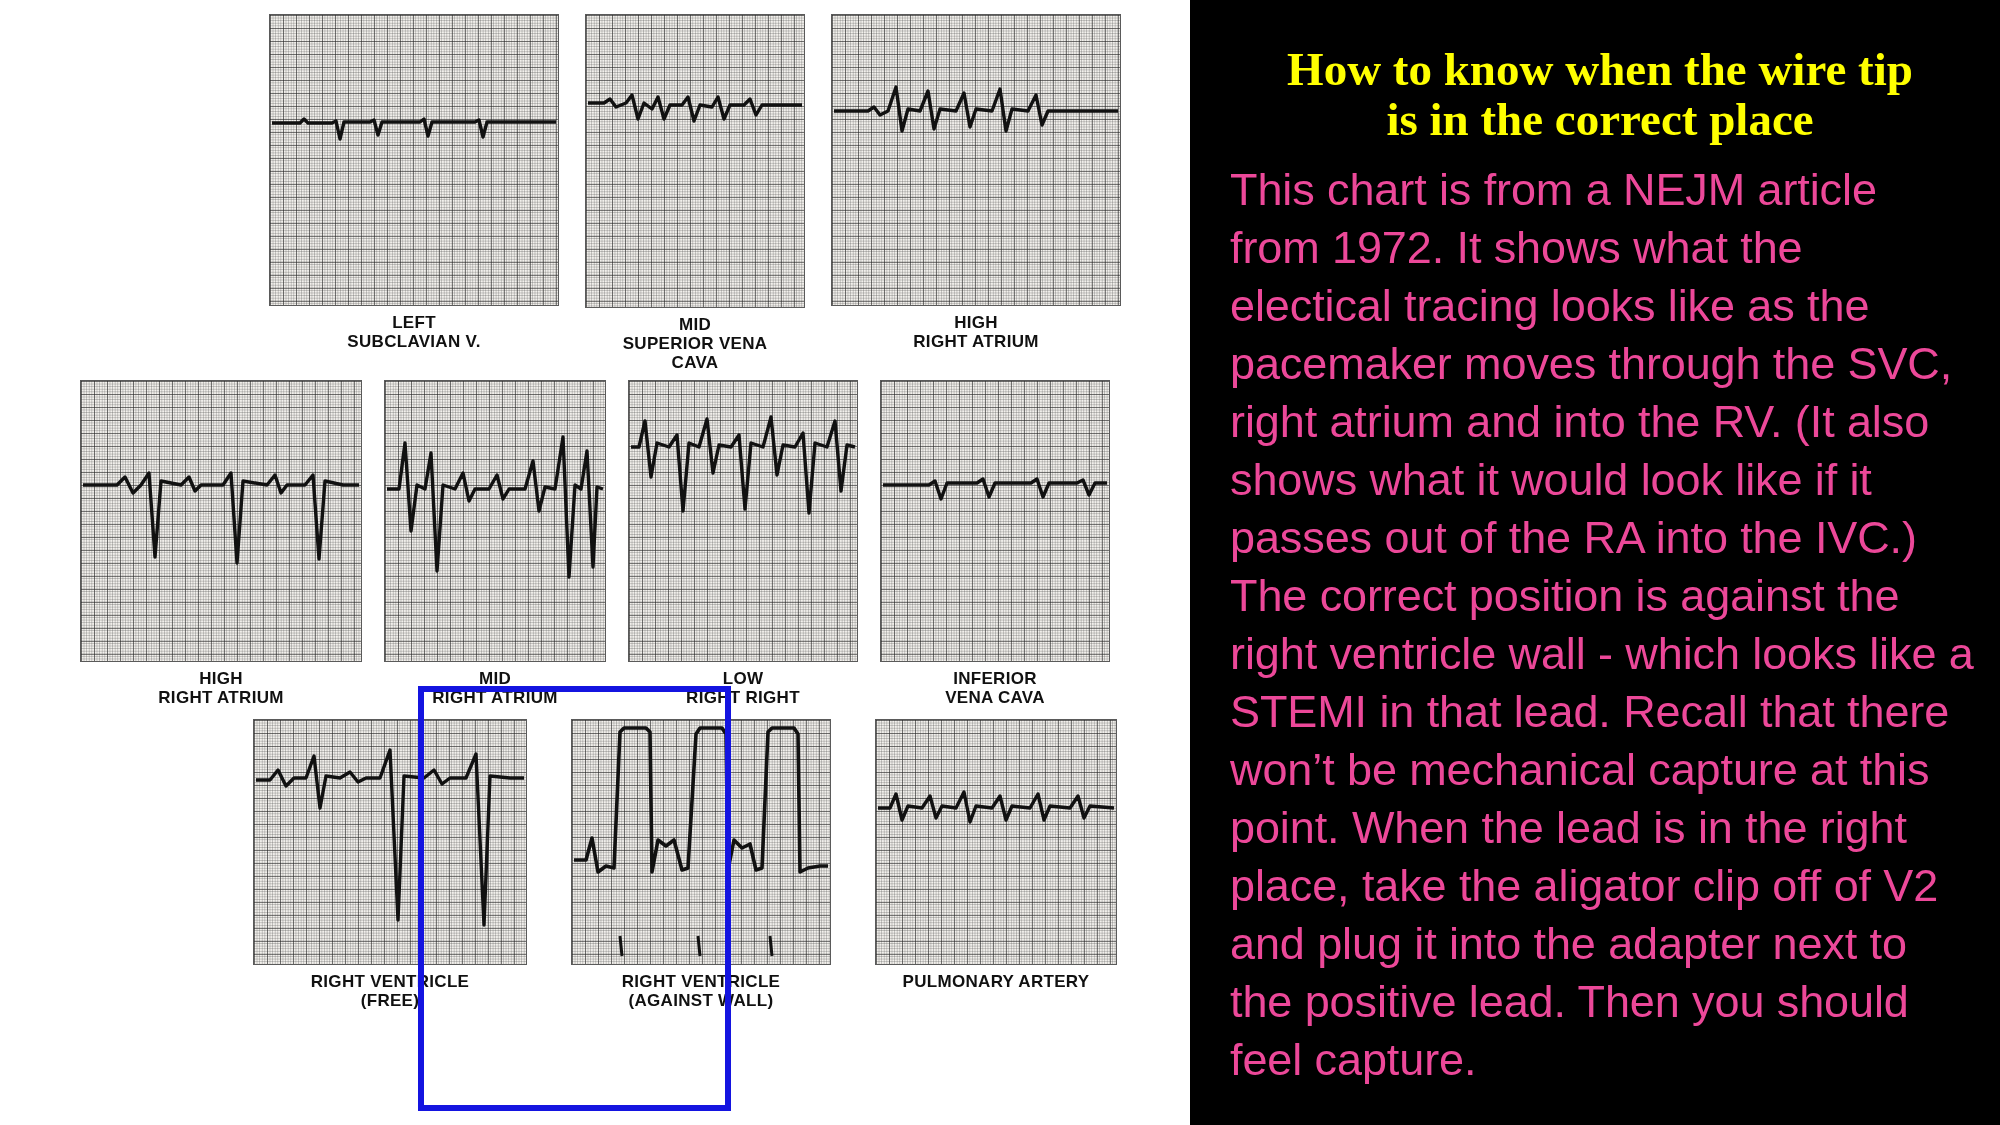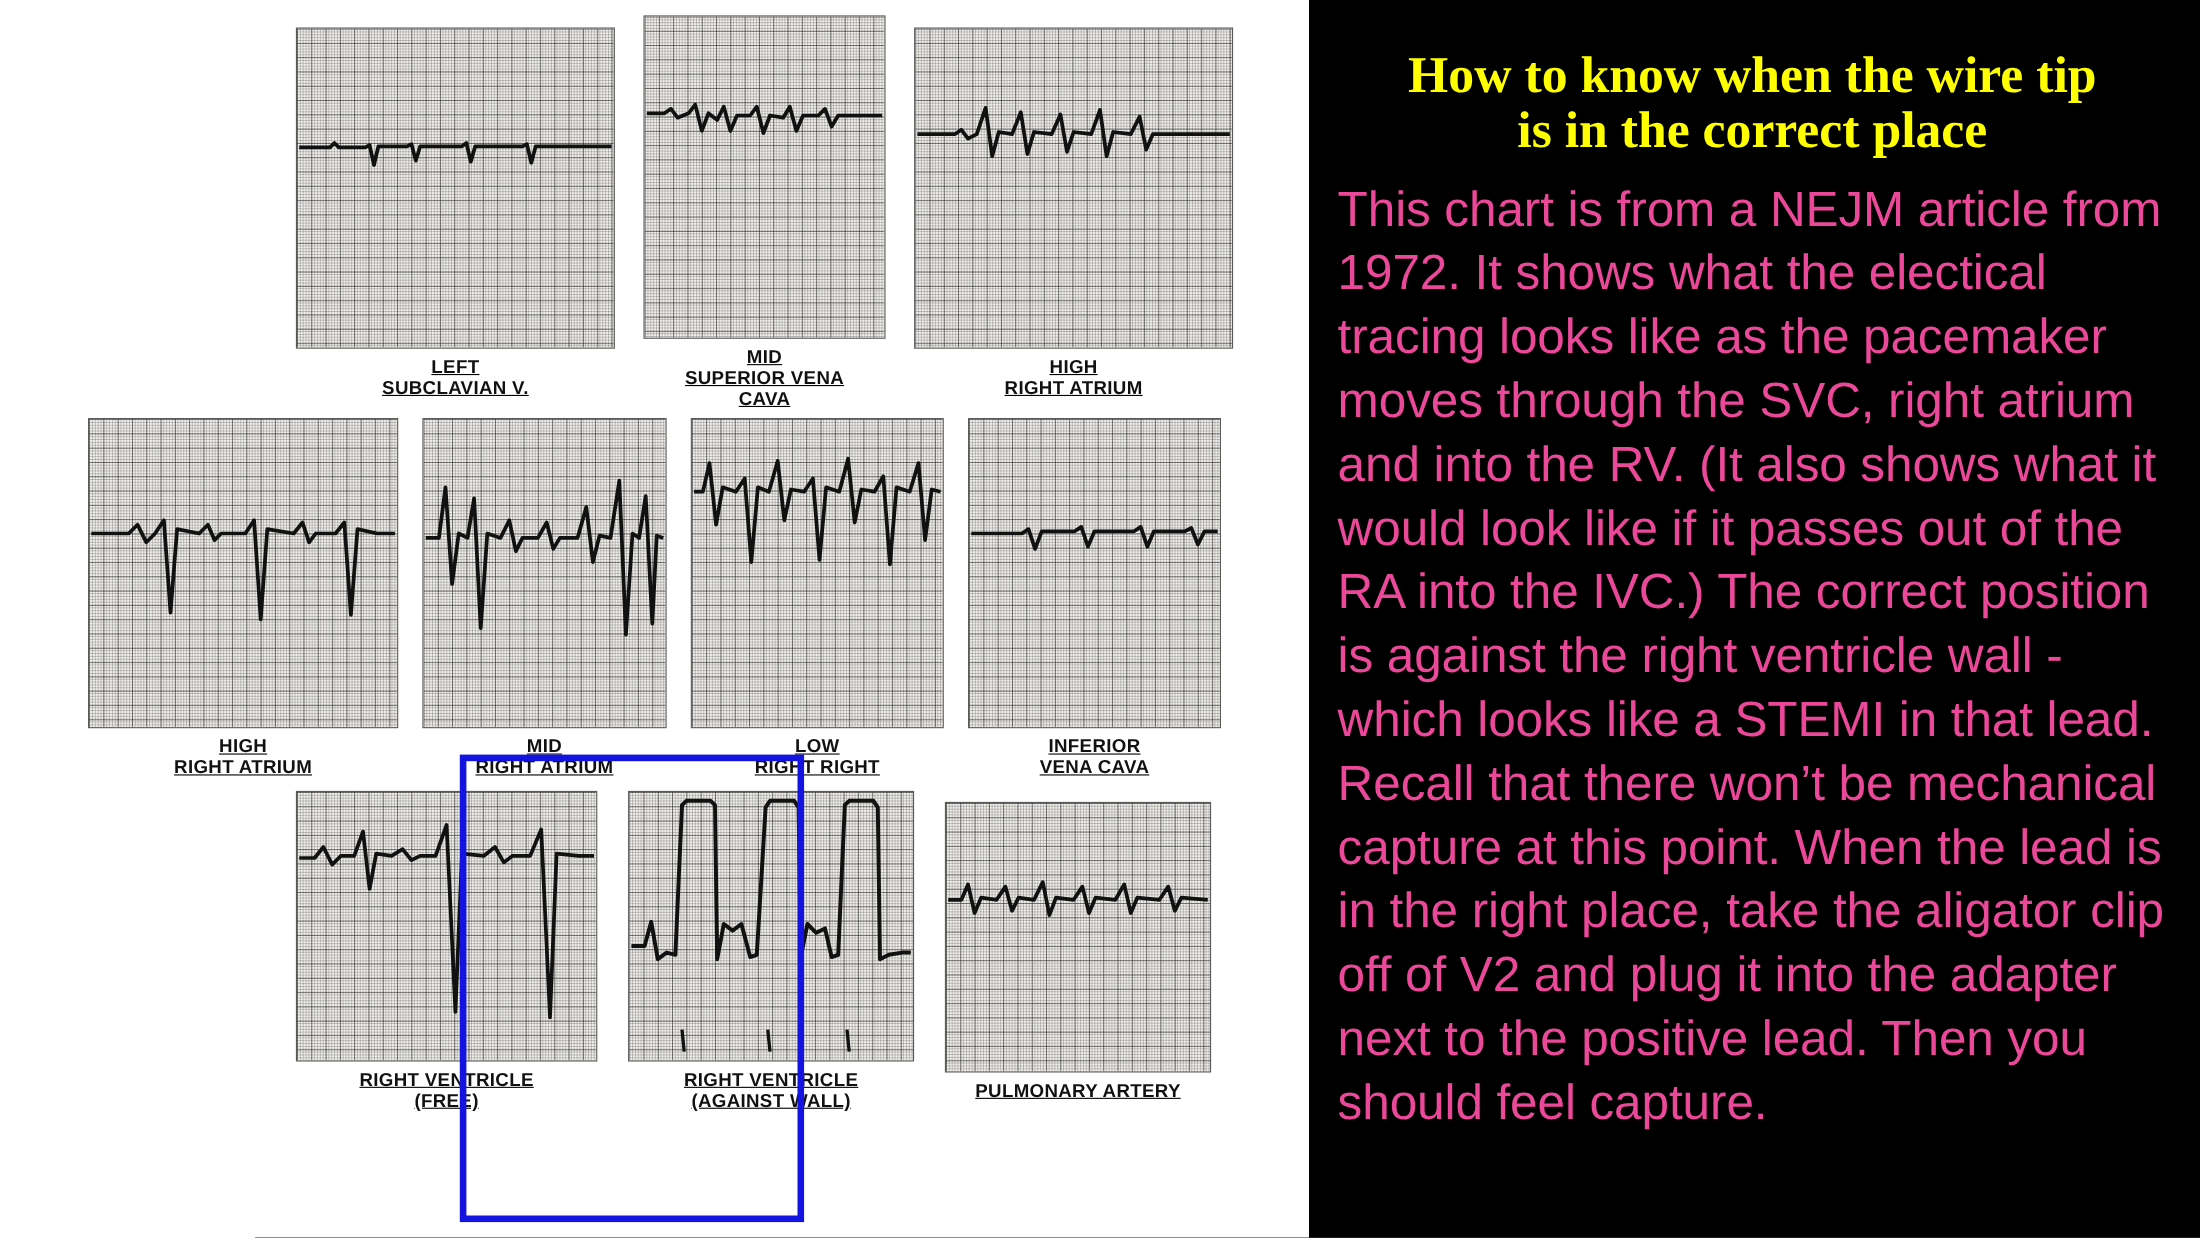--- a/index.html
+++ b/index.html
@@ -27,27 +27,26 @@
     width: 1190px;
     height: 1125px;
     background: #ffffff;
     box-sizing: border-box;
     padding: 8px 20px 10px 20px;
   }
 
   .row {
     display: flex;
     justify-content: center;
-    align-items: center;
+    align-items: flex-start;
     width: 100%;
-    text-decoration: underline;
   }
   .row.r1 { gap: 26px; padding-left: 100px; padding-top: 6px; }
   .row.r2 { gap: 22px; padding-left: 0px; padding-top: 8px; }
-  .row.r3 { gap: 28px; padding-left: 90px; padding-top: 12px; }
+  .row.r3 { gap: 44px; padding-left: 90px; padding-top: 12px; }
 
   .cell {
     display: flex;
     flex-direction: column;
     align-items: center;
   }
 
   .ecg {
     position: relative;
     background-color: #f2f0ec;
@@ -90,21 +89,21 @@
     pointer-events: none;
   }
 
   
   .text-panel {
     position: relative;
     flex: 1;
     height: 1081px;
     background: #000000;
     box-sizing: border-box;
-    padding: 44px 26px 10px 22px;
+    padding: 44px 26px 10px 36px;
     display: flex;
     flex-direction: column;
   }
   .headline {
     color: #ffff00;
     font-family: "Liberation Serif", serif;
     font-size: 47px;
     line-height: 1.07;
     text-align: center;
     margin: 0 0 10px 0;

